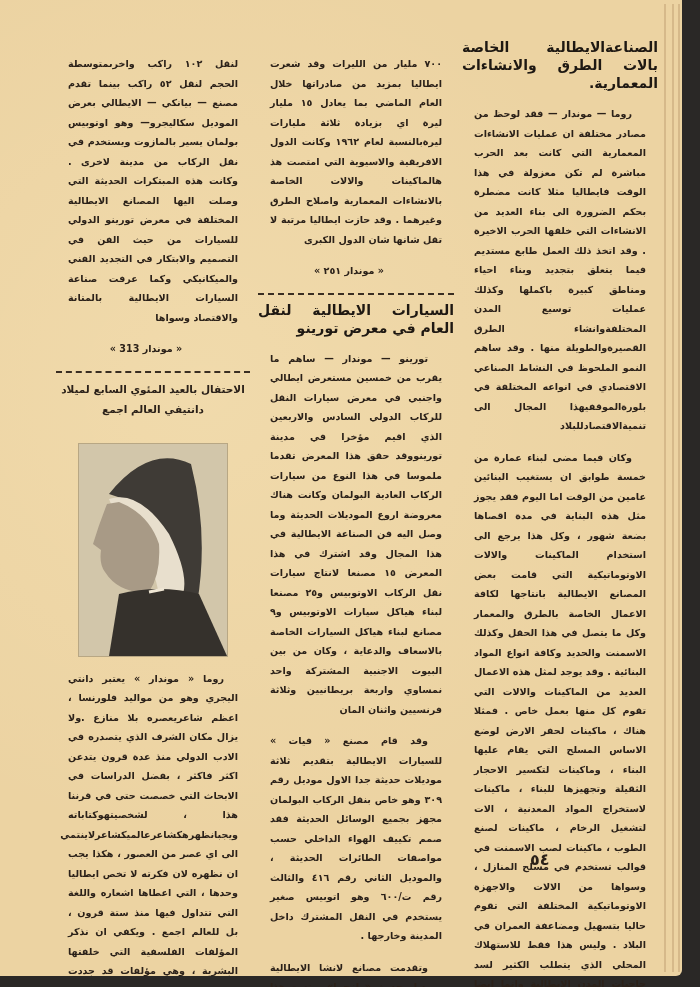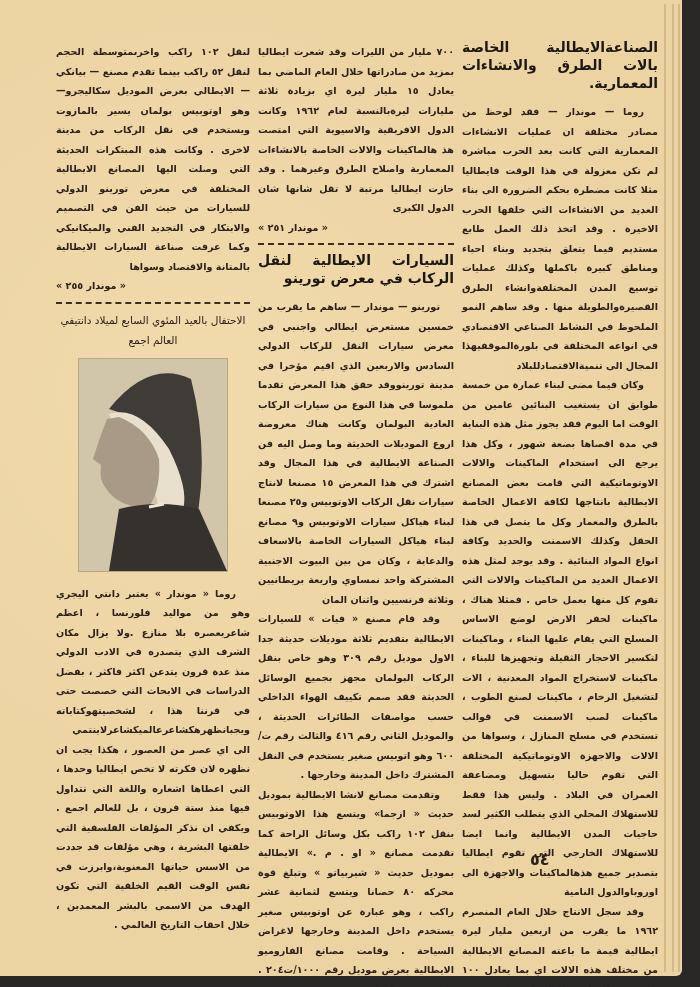--- a/index.html
+++ b/index.html
@@ -1,25 +1,25 @@
 <!DOCTYPE html>
 <html><head>
 <meta charset="utf-8">
 <style>
   html, body { margin:0; padding:0; }
   body { width:700px; height:987px; background:#2a2826; position:relative; overflow:hidden; font-family:"DejaVu Sans", sans-serif; }
   .page { position:absolute; left:0; top:0; width:682px; height:976px; background:#ecd3a2; border-radius:0 0 6px 0;
           background-image: radial-gradient(circle at 30% 40%, rgba(255,240,200,0.25), rgba(0,0,0,0) 60%); }
   .page-edge { position:absolute; top:4px; width:2px; height:968px; background:#d6b98a; }
   .col { position:absolute; direction:rtl; text-align:justify; color:#2b2119; font-size:9.6px; line-height:19.5px; font-weight:bold; }
-  .col p { margin:0; text-indent:14px; }
+  .col p { margin:12px; text-indent:14px; }
   .col p.noind { text-indent:0; }
   .headline { font-size:14px; line-height:18px; font-weight:bold; color:#1e1812; margin:0 0 10px 0; }
-  .subhead { font-size:10.5px; line-height:20px; font-weight:normal; text-align:center; margin:6px 0 8px 0; }
-  .signature { text-align:left; margin:0; }
+  .subhead { font-size:10.5px; line-height:20px; font-weight:bold; text-align:center; margin:6px 0 24px 0; }
+  .signature { text-align:center; margin:0; }
   .dash-rule { border-top:2px dashed #3a2e22; margin:6px 0 6px 0; height:0; }
   .photo { width:148px; height:212px; margin:4px auto 12px; background:#cfc3a8; position:relative; overflow:hidden; border:1px solid #b8a784; }
   .page-num { position:absolute; left:530px; top:850px; font-size:16px; font-weight:bold; color:#2b2119; direction:rtl; }
 </style>
 </head>
 <body>
 
 <div class="page">
   <div class="page-edge" style="left:664px;"></div>
   <div class="page-edge" style="left:672px;"></div>
@@ -29,29 +29,29 @@
     <div class="headline">الصناعةالايطالية الخاصة بالات الطرق والانشاءات المعمارية.</div>
     <p>روما — موندار — فقد لوحظ من مصادر مختلفة ان عمليات الانشاءات المعمارية التي كانت بعد الحرب مباشرة لم تكن معزولة في هذا الوقت فايطاليا مثلا كانت مضطرة بحكم الضرورة الى بناء العديد من الانشاءات التي خلفها الحرب الاخيرة . وقد اتخذ ذلك العمل طابع مستديم فيما يتعلق بتجديد وبناء احياء ومناطق كبيرة باكملها وكذلك عمليات توسيع المدن المختلفةوانشاء الطرق القصيرةوالطويلة منها . وقد ساهم النمو الملحوظ في النشاط الصناعي الاقتصادي في انواعه المختلفة في بلورةالموقفيهذا المجال الى تنميةالاقتصادللبلاد</p>
     <p>وكان فيما مضى لبناء عمارة من خمسة طوابق ان يستغيب البنائين عامين من الوقت اما اليوم فقد يجوز مثل هذه البناية في مدة اقصاها بضعة شهور ، وكل هذا يرجع الى استخدام الماكينات والالات الاوتوماتيكية التي قامت بعض المصانع الايطالية بانتاجها لكافة الاعمال الخاصة بالطرق والمعمار وكل ما يتصل في هذا الحقل وكذلك الاسمنت والحديد وكافة انواع المواد البنائية . وقد يوجد لمثل هذه الاعمال العديد من الماكينات والالات التي تقوم كل منها بعمل خاص . فمثلا هناك ، ماكينات لحفر الارض لوضع الاساس المسلح التي يقام عليها البناء ، وماكينات لتكسير الاحجار الثقيلة وتجهيزها للبناء ، ماكينات لاستخراج المواد المعدنية ، الات لتشغيل الرخام ، ماكينات لصنع الطوب ، ماكينات لصب الاسمنت في قوالب تستخدم في مسلح المنازل ، وسواها من الالات والاجهزة الاوتوماتيكية المختلفة التي تقوم حاليا بتسهيل ومضاعفة العمران في البلاد . وليس هذا فقط للاستهلاك المحلي الذي يتطلب الكثير لسد حاجيات المدن الايطالية وانما ايضا للاستهلاك الخارجي التي تقوم ايطاليا بتصدير جميع هذهالماكينات والاجهزة الى اوروباوالدول النامية</p>
     <p>وقد سجل الانتاج خلال العام المنصرم ١٩٦٢ ما يقرب من اربعين مليار ليرة ايطالية قيمة ما باعته المصانع الايطالية من مختلف هذه الالات اي بما يعادل ١٠٠ بالمئة من الانتاج هذا بالاضافة ما تستخدمه الطرق الايطالية الذي بلغ حوالي ١٠٠ مليار ليرة ايطالية في العام الواحد كما ان قيمة المعدات الصناعية التيتستعمل في المشاريع الحالية بلغت نحو</p>
   </div>
 
   <div class="col" style="left:258px; top:42px; width:196px;">
     <p class="noind">٧٠٠ مليار من الليرات وقد شعرت ايطاليا بمزيد من صادراتها خلال العام الماضي بما يعادل ١٥ مليار ليرة اي بزيادة ثلاثة مليارات ليرةبالنسبة لعام ١٩٦٢ وكانت الدول الافريقية والاسيوية التي امتصت هذ هالماكينات والالات الخاصة بالانشاءات المعمارية واصلاح الطرق وغيرهما . وقد حازت ايطاليا مرتبة لا تقل شانها شان الدول الكبرى</p>
     <p class="signature">« موندار ٢٥١ »</p>
     <div class="dash-rule"></div>
-    <div class="headline">السيارات الايطالية لنقل الركاب في معرض تورينو</div>
+    <div class="headline">السيارات الايطالية لنقل العام في معرض تورينو</div>
     <p>تورينو — موندار — ساهم ما يقرب من خمسين مستعرض ايطالي واجنبي في معرض سيارات النقل للركاب الدولي السادس والاربعين الذي اقيم مؤخرا في مدينة تورينووقد حقق هذا المعرض تقدما ملموسا في هذا النوع من سيارات الركاب العادية البولمان وكانت هناك معروضة اروع الموديلات الحديثة وما وصل اليه فن الصناعة الايطالية في هذا المجال وقد اشترك في هذا المعرض ١٥ مصنعا لانتاج سيارات نقل الركاب الاوتوبيس و٢٥ مصنعا لبناء هياكل سيارات الاوتوبيس و٩ مصانع لبناء هياكل السيارات الخاصة بالاسعاف والدعاية ، وكان من بين البيوت الاجنبية المشتركة واحد نمساوي واربعة بريطانيين وثلاثة فرنسيين واثنان المان</p>
     <p>وقد قام مصنع « فيات » للسيارات الايطالية بتقديم ثلاثة موديلات حديثة جدا الاول موديل رقم ٣٠٩ وهو خاص بنقل الركاب البولمان مجهز بجميع الوسائل الحديثة فقد صمم تكييف الهواء الداخلي حسب مواصفات الطائرات الحديثة ، والموديل الثاني رقم ٤١٦ والثالث رقم ت/٦٠٠ وهو اتوبيس صغير يستخدم في النقل المشترك داخل المدينة وخارجها .</p>
     <p>وتقدمت مصانع لانشا الايطالية بموديل حديث « ازجما» ويتسع هذا الاوتوبيس بنقل ١٠٢ راكب بكل وسائل الراحة كما تقدمت مصانع « او . م .» الايطالية بموديل حديث « شيربياتو » وتبلغ قوة محركه ٨٠ حصانا ويتسع لثمانية عشر راكب ، وهو عبارة عن اوتوبيس صغير يستخدم داخل المدينة وخارجها لاغراض السياحة . وقامت مصانع الفاروميو الايطالية بعرض موديل رقم ١٠٠٠/ت٢٠٤ . عبارة عن سيارةاوتوبيس</p>
   </div>
 
   <div class="col" style="left:56px; top:42px; width:194px;">
     <p class="noind">لنقل ١٠٢ راكب واخرىمتوسطة الحجم لنقل ٥٢ راكب بينما تقدم مصنع — بيانكي — الايطالي بعرض الموديل سكاليجرو— وهو اوتوبيس بولمان يسير بالمازوت ويستخدم في نقل الركاب من مدينة لاخرى . وكانت هذه المبتكرات الحديثة التي وصلت اليها المصانع الايطالية المختلفة في معرض تورينو الدولي للسيارات من حيث الفن في التصميم والابتكار في التجديد الفني والميكانيكي وكما عرفت صناعة السيارات الايطالية بالمتانة والاقتصاد وسواها</p>
-    <p class="signature">« موندار ٢٥٥ »</p>
+    <p class="signature">« موندار 313 »</p>
     <div class="dash-rule"></div>
     <div class="subhead">الاحتفال بالعيد المئوي السابع لميلاد دانتيفي العالم اجمع</div>
     <div class="photo" title="portrait of Dante Alighieri in profile">
       <svg width="148" height="212" viewBox="0 0 148 212">
         <rect width="148" height="212" fill="#d2c6aa"></rect>
         <path d="M30 50 Q70 0 112 20 Q130 90 118 160 L104 150 Q100 90 60 60 Z" fill="#3f3b36"></path>
         <path d="M30 55 Q60 45 90 90 Q110 130 104 150 L80 150 Q70 100 40 80 Z" fill="#e8dfcd"></path>
         <path d="M28 60 Q20 80 14 100 L22 106 Q20 120 26 128 Q40 150 70 148 Q82 130 80 100 Q70 70 40 58 Z" fill="#a89a86"></path>
         <path d="M40 150 Q80 140 120 150 L148 212 L30 212 Z" fill="#35312c"></path>
         <path d="M70 148 L85 145" stroke="#efe6d4" stroke-width="3"></path>

